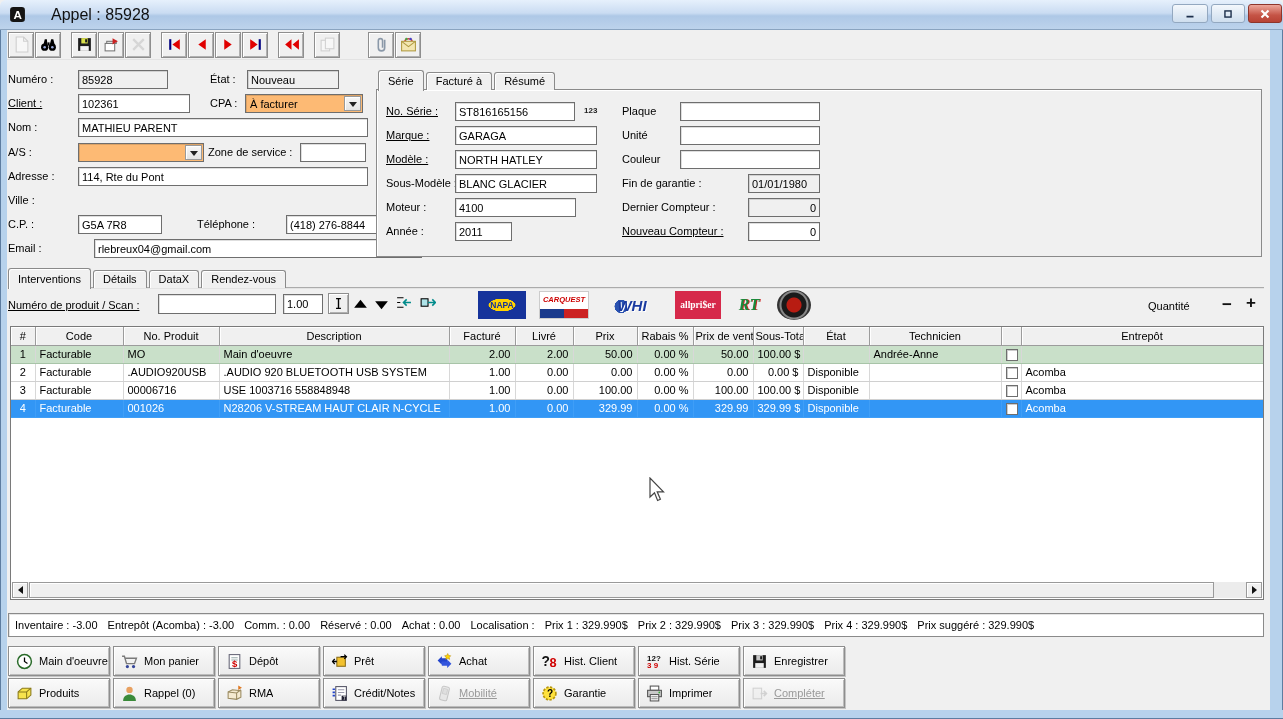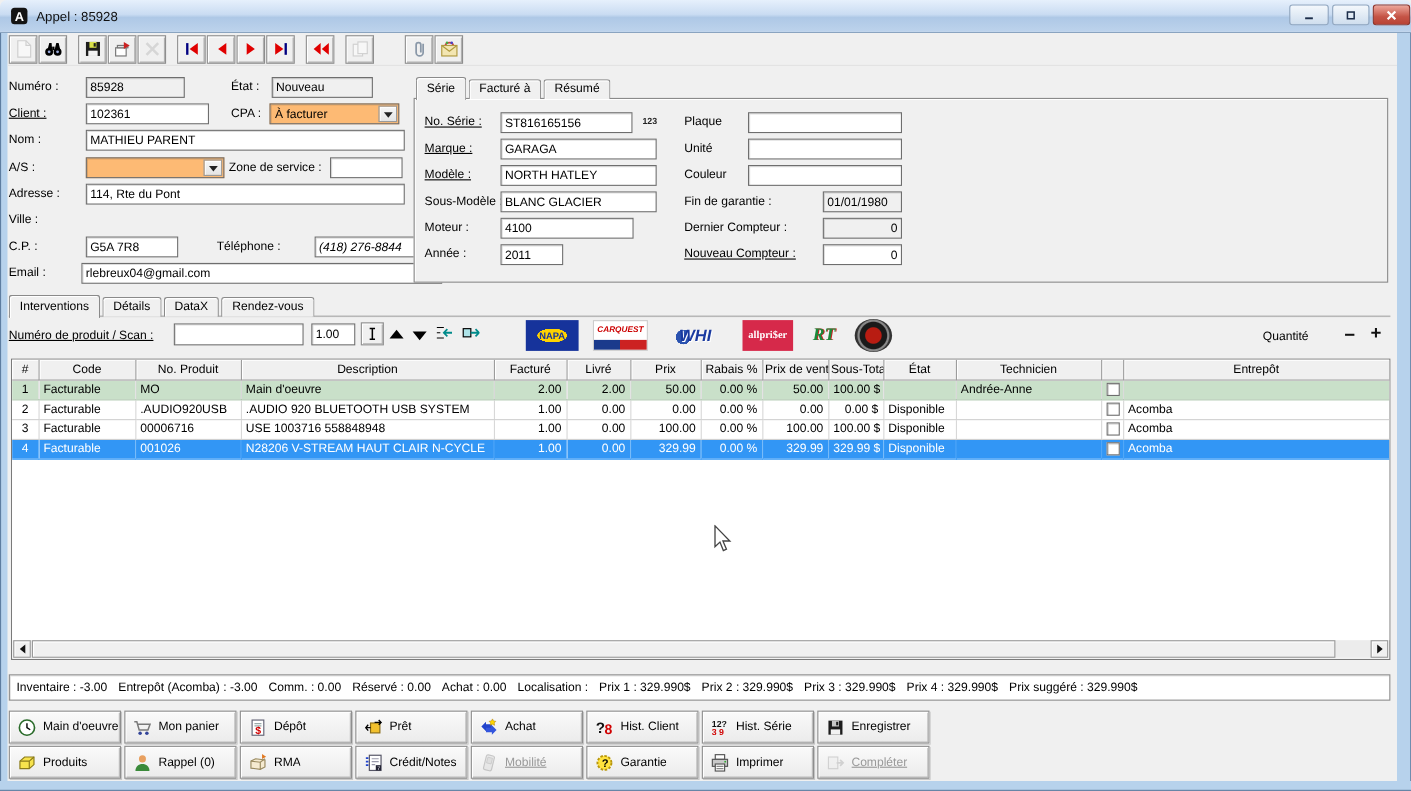--- a/index.html
+++ b/index.html
@@ -7,21 +7,21 @@
   .window{position:relative;width:1283px;height:719px;font-family:"Liberation Sans",sans-serif;font-size:11px;color:#000;background:#f0f0f0;overflow:hidden;}
   
   .titlebar{position:absolute;left:0;top:0;width:1283px;height:30px;background:linear-gradient(180deg,#e6f0fc 0%,#cadcf2 45%,#aec8e6 55%,#bdd3ec 100%);border-bottom:1px solid #8aa4c0;border-radius:6px 6px 0 0;display:flex;align-items:center;padding-left:9px;}
   .frame{position:absolute;background:#b7d2ec;}
   .frame-l{left:0;top:30px;width:7px;height:689px;border-left:1px solid #5e7da0;}
   .frame-r{left:1270px;top:30px;width:13px;height:689px;border-right:1px solid #5e7da0;}
   .frame-b{left:0;top:710px;width:1283px;height:9px;border-bottom:1px solid #5e7da0;}
   .client{position:absolute;left:7px;top:60px;width:1263px;height:650px;background:#f0f0f0;}
   .apicon{width:17px;height:17px;display:inline-block;}
   .apicon svg{width:100%;height:100%;}
-  .title{font-size:12px;margin-left:7px;color:#111;}
+  .title{font-size:16px;margin-left:25px;color:#111;}
   .winbtn{position:absolute;top:4px;height:19px;border-radius:3px;display:flex;align-items:center;justify-content:center;cursor:default;}
   .winbtn svg{width:14px;height:14px;}
   .wb-min{left:1172px;width:36px;background:linear-gradient(#f4f8fc,#cfdeee);border:1px solid #93a8c0;}
   .wb-max{left:1211px;width:34px;background:linear-gradient(#f4f8fc,#cfdeee);border:1px solid #93a8c0;}
   .wb-close{left:1248px;width:34px;background:linear-gradient(#eda79b,#c55446 60%,#b84335);border:1px solid #8e352b;}
   
   .toolbar{position:absolute;left:7px;top:30px;width:1263px;height:30px;background:#f0f0f0;display:flex;align-items:center;padding-left:1px;border-bottom:1px solid #e3e3e3;}
   .tb{width:26px;height:26px;background:#f0f0f0;border:1px solid #8e8e8e;box-shadow:inset 1px 1px 0 #fff,inset -1px -1px 0 #b0b0b0;margin-right:1px;display:flex;align-items:center;justify-content:center;padding:0;}
   .tb .ic,.bbtn .ic{display:inline-block;width:17px;height:17px;}
   .tb svg,.bbtn svg{width:100%;height:100%;display:block;}
@@ -279,24 +279,24 @@
   <input class="field" style="left: 300px; top: 143px; width: 66px;" value="">
 
   <span class="lbl" style="left:8px;top:170px">Adresse :</span>
   <input class="field" style="left: 78px; top: 167px; width: 290px;" value="114, Rte du Pont">
 
   <span class="lbl" style="left:8px;top:194px">Ville :</span>
 
   <span class="lbl" style="left:8px;top:218px">C.P. :</span>
   <input class="field" style="left: 78px; top: 215px; width: 84px;" value="G5A 7R8">
   <span class="lbl" style="left:197px;top:218px">Téléphone :</span>
-  <input class="field" style="left: 286px; top: 215px; width: 106px; font-style: italic;" value="(418) 276-8844">
+  <input class="field" style="left: 286px; top: 215px; width: 106px;" value="(418) 276-8844">
 
   <span class="lbl" style="left:8px;top:242px">Email :</span>
-  <input class="field" style="left: 74px; top: 239px; width: 328px;" value="rlebreux04@gmail.com">
+  <input class="field" style="left: 94px; top: 239px; width: 328px;" value="rlebreux04@gmail.com">
 
   <div class="page" style="left:376px;top:89px;width:886px;height:168px"></div>
   <div class="tabs" style="left:378px;top:70px">
 
       <span class="tab active">Série</span>
 
       <span class="tab">Facturé à</span>
 
       <span class="tab">Résumé</span>
 

